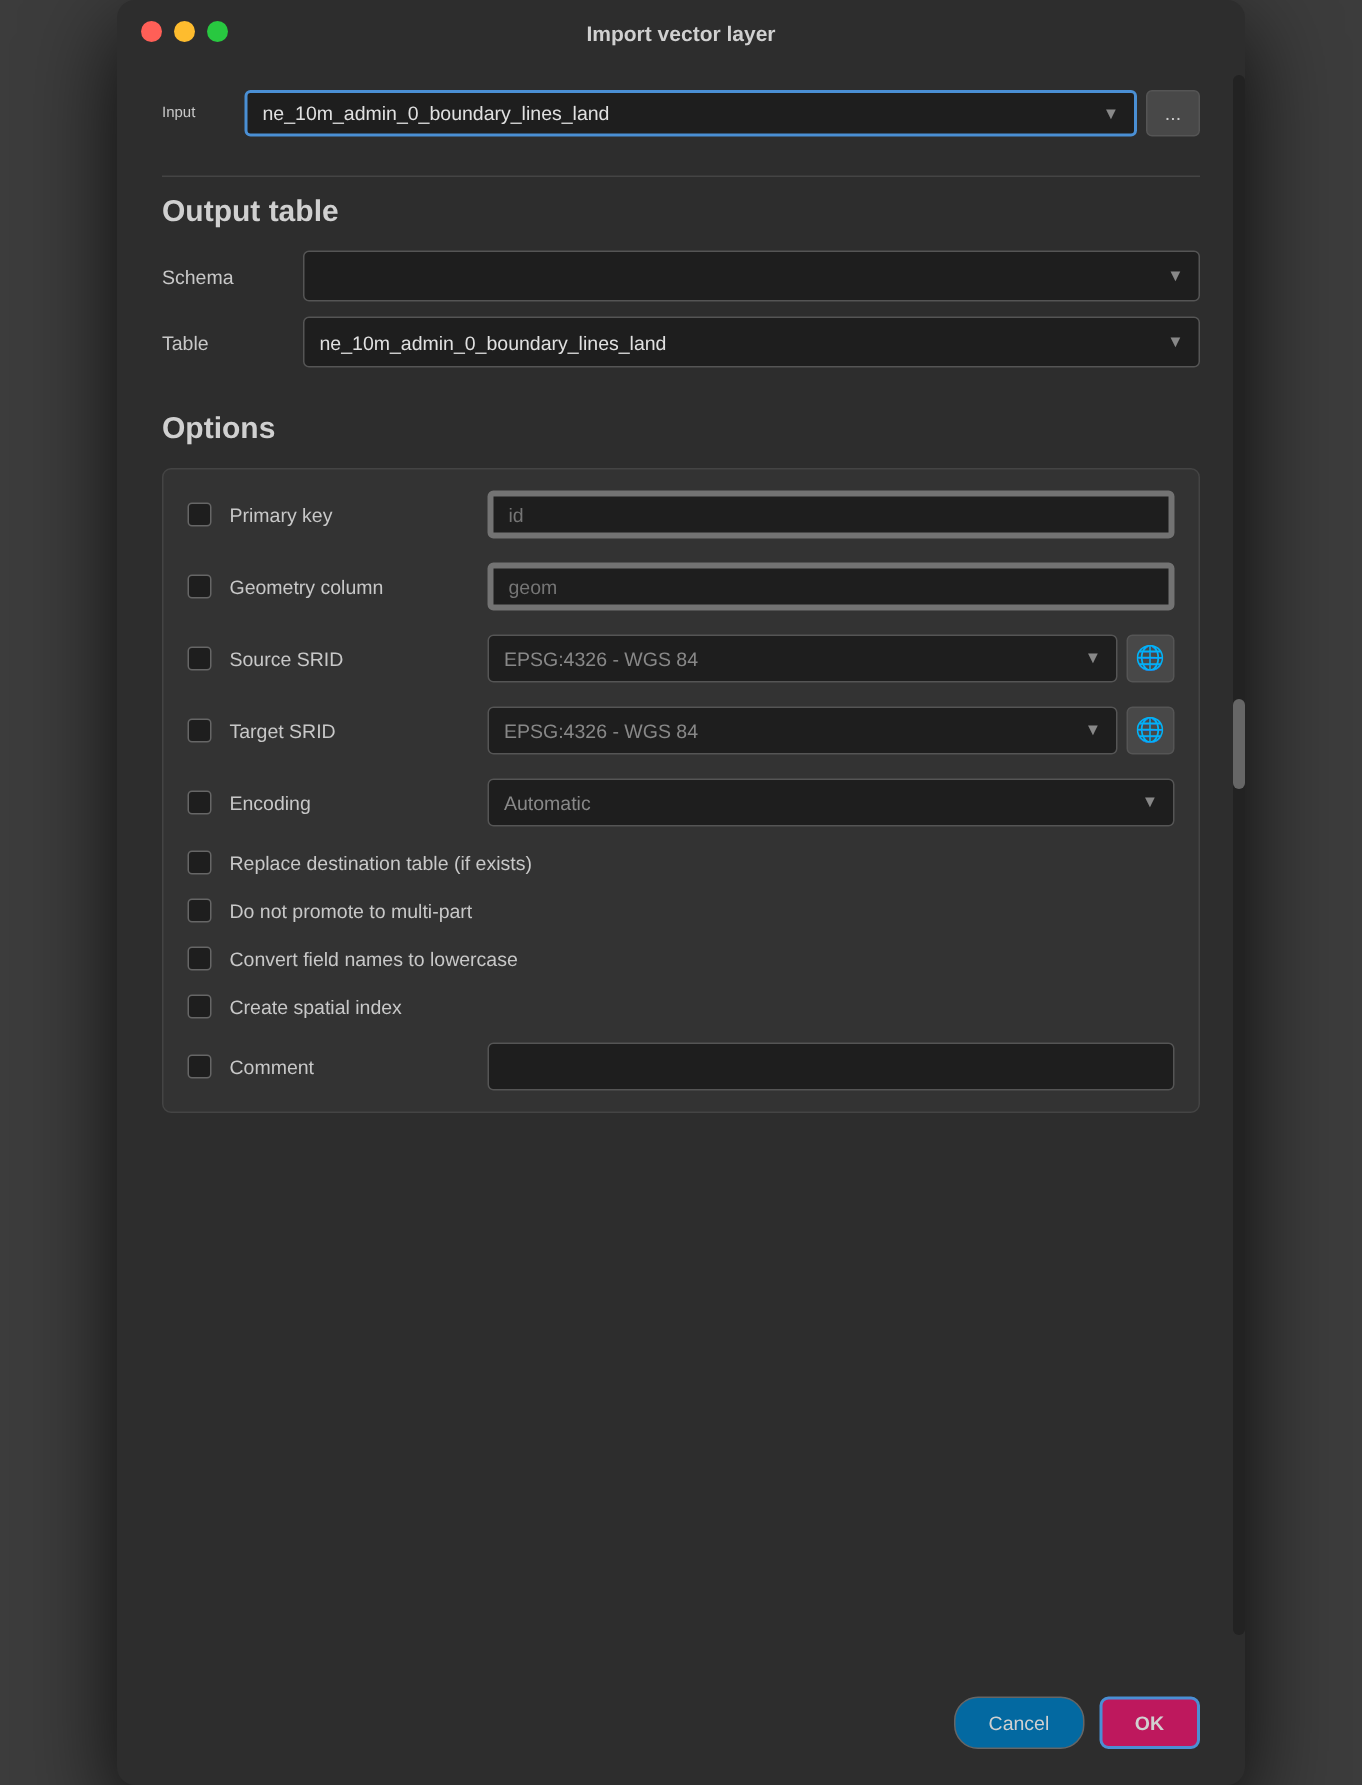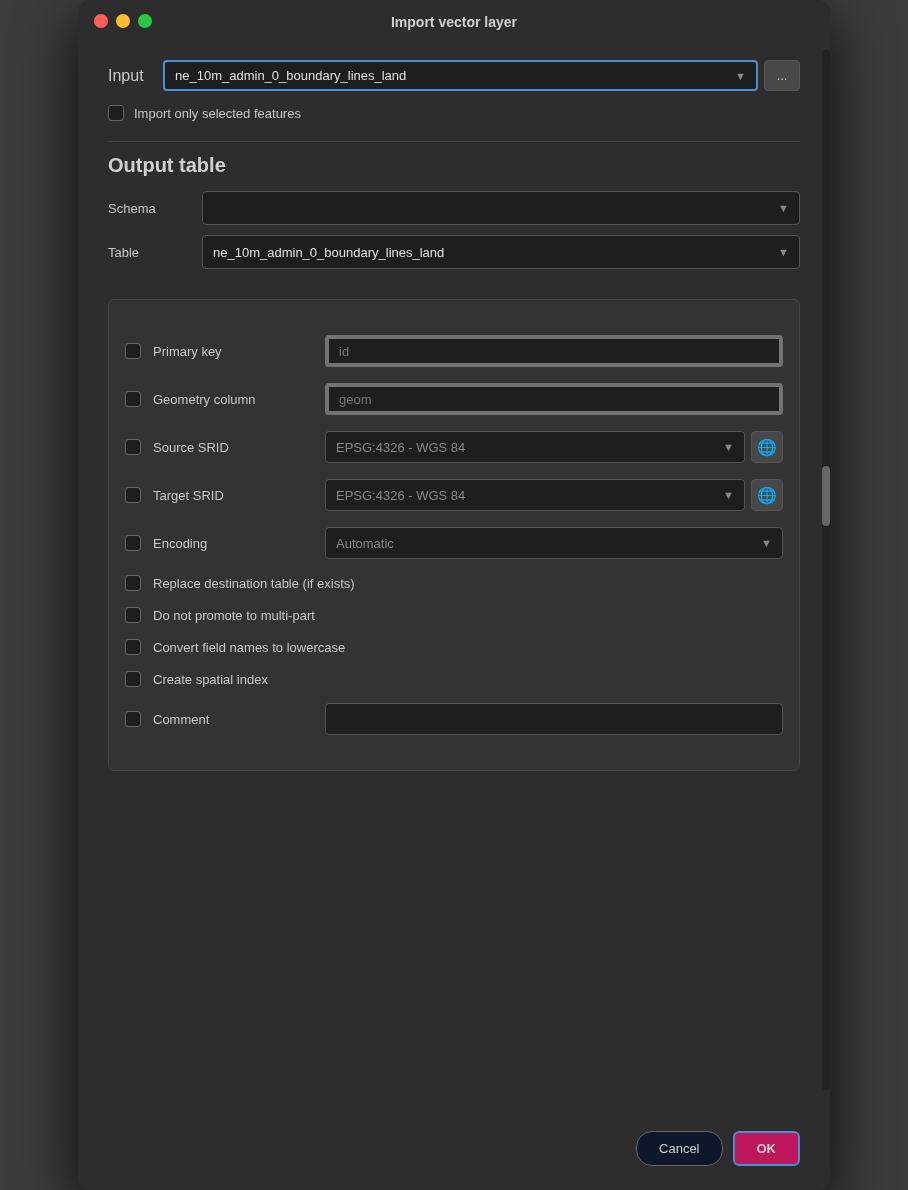--- a/index.html
+++ b/index.html
@@ -71,21 +71,21 @@
 
     
     .input-row {
       display: flex;
       align-items: center;
       gap: 10px;
       margin-bottom: 14px;
     }
 
     .input-label {
-      font-size: 16px;
+      font-size: 10px;
       color: #c8c8c8;
       min-width: 45px;
     }
 
     .input-combo {
       flex: 1;
       display: flex;
       gap: 6px;
     }
 
@@ -194,21 +194,21 @@
 
     
     .options-section {
       margin-bottom: 16px;
     }
 
     .options-grid {
       background: #333;
       border: 1px solid #444;
       border-radius: 6px;
-      padding: 28px 16px;
+      padding: 7px 16px;
       display: flex;
       flex-direction: column;
       gap: 2px;
     }
 
     .option-row {
       display: flex;
       align-items: center;
       padding: 7px 0;
       gap: 12px;
@@ -303,21 +303,21 @@
     
     .footer {
       display: flex;
       justify-content: flex-end;
       gap: 10px;
       padding: 16px 30px 24px 30px;
       margin-top: auto;
     }
 
     .btn-cancel {
-      background: #0f172a;
+      background: #0369a1;
       border: 1px solid #666;
       border-radius: 16px;
       color: #d0d0d0;
       font-size: 13px;
       padding: 8px 22px;
       cursor: pointer;
       min-width: 80px;
     }
 
     .btn-ok {
@@ -360,24 +360,20 @@
       <span class="input-label">Input</span>
       <div class="input-combo">
         <div class="combo-field">
           <span>ne_10m_admin_0_boundary_lines_land</span>
           <span class="combo-arrow">▼</span>
         </div>
         <button class="browse-btn">...</button>
       </div>
     </div>
 
-    <div class="checkbox-row">
-      <div class="checkbox-box"></div>
-      <span class="checkbox-label">Import only selected features</span>
-    </div>
 
     <hr class="divider">
 
     <div class="output-table-section">
       <div class="section-heading">Output table</div>
 
       <div class="field-row">
         <span class="field-label">Schema</span>
         <div class="field-combo">
           <span></span>
@@ -388,20 +384,21 @@
       <div class="field-row">
         <span class="field-label">Table</span>
         <div class="field-combo">
           <span>ne_10m_admin_0_boundary_lines_land</span>
           <span class="combo-arrow">▼</span>
         </div>
       </div>
     </div>
 
     <div class="options-section">
+      <div class="section-heading">Options</div>
 
       <div class="options-grid">
 
         <div class="option-row">
           <div class="option-checkbox"></div>
           <span class="option-label">Primary key</span>
           <input class="option-input" type="text" placeholder="id" style="">
         </div>
 
         <div class="option-row">

